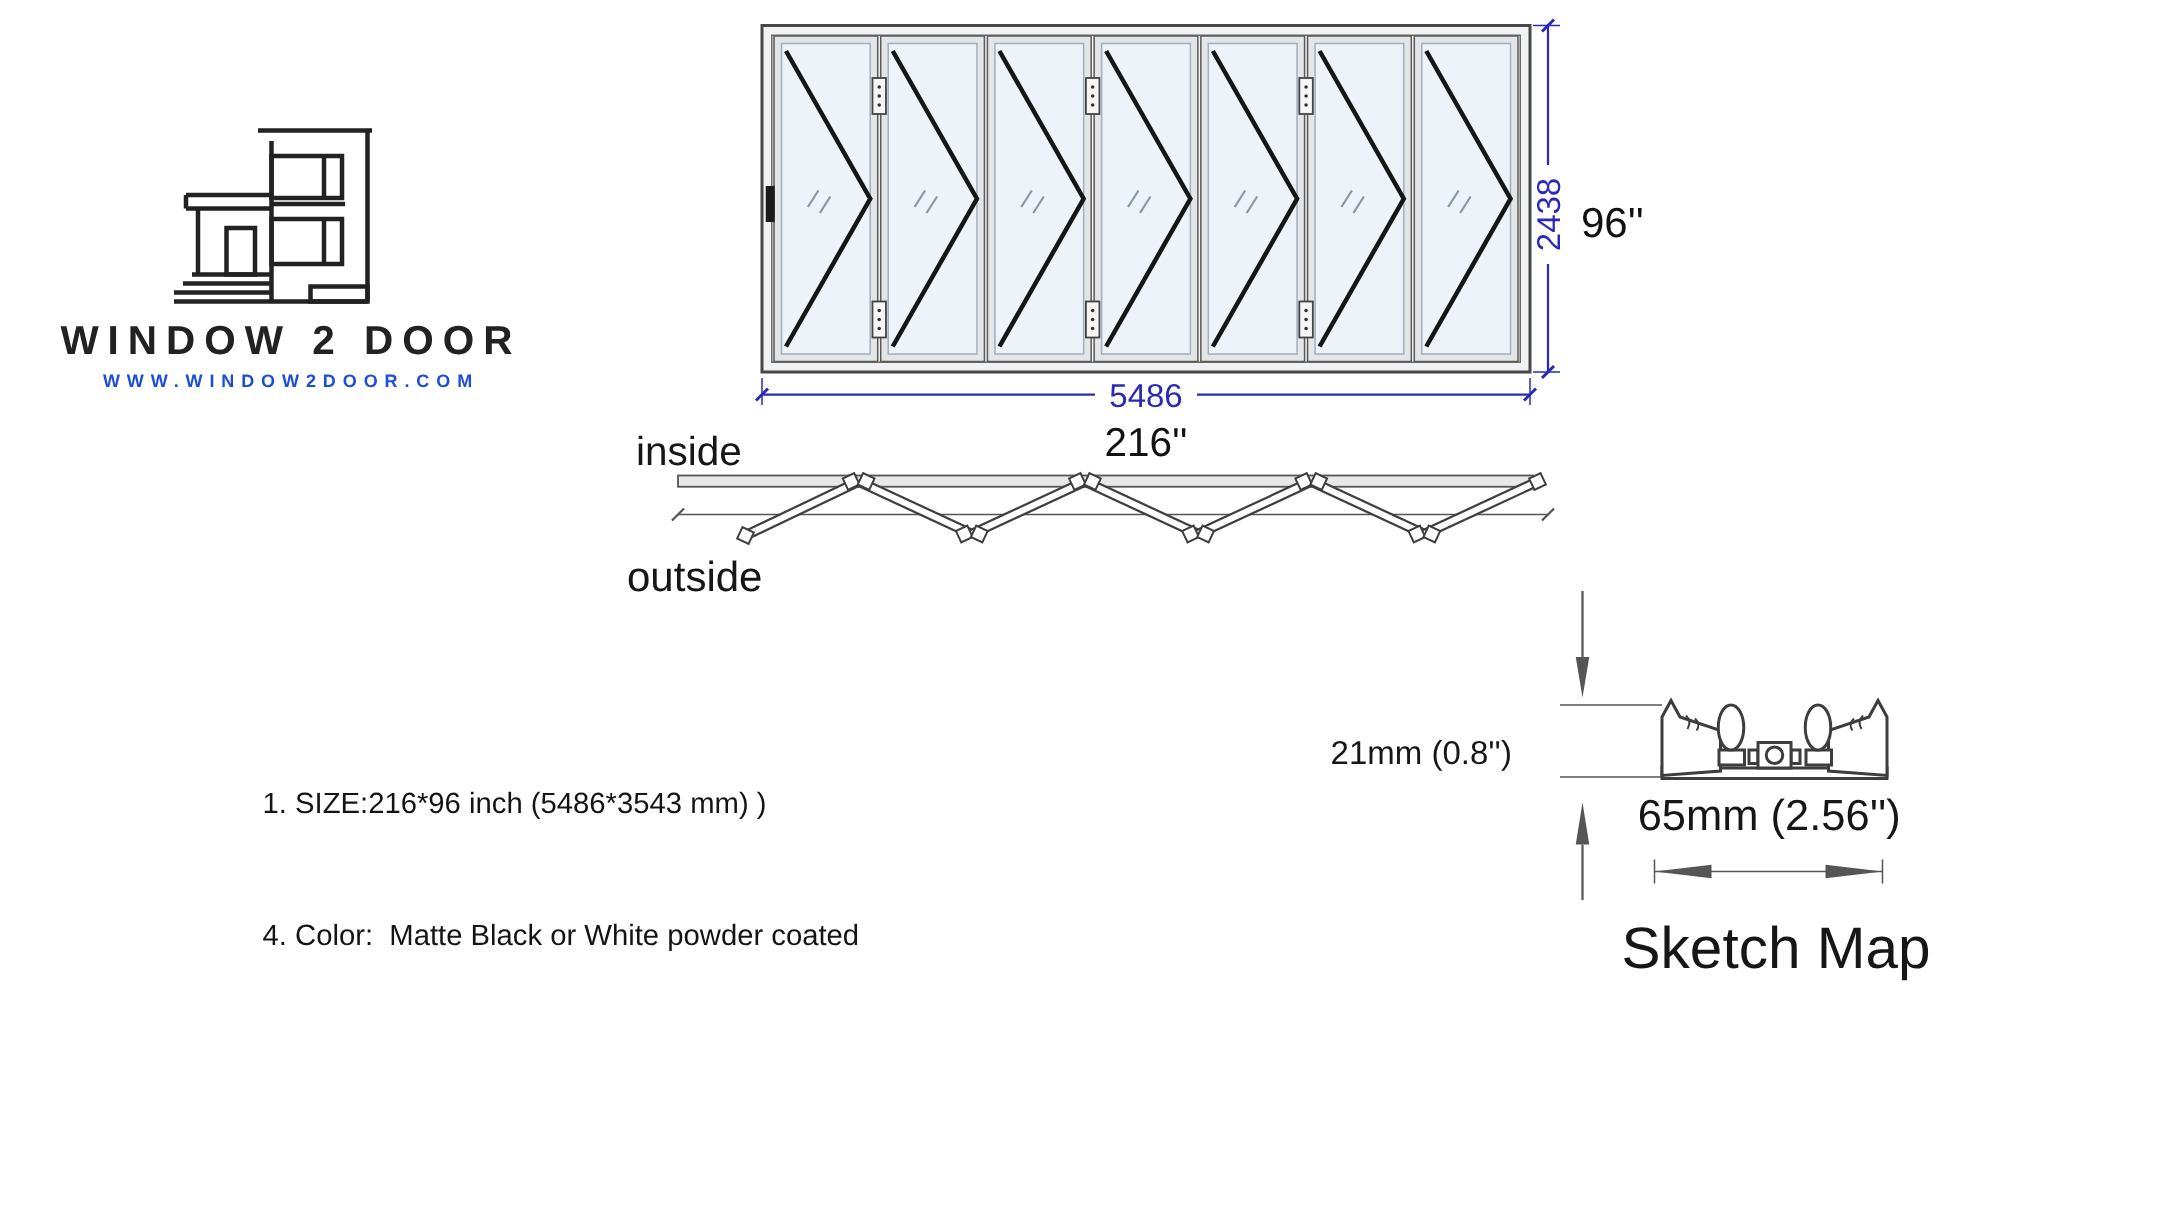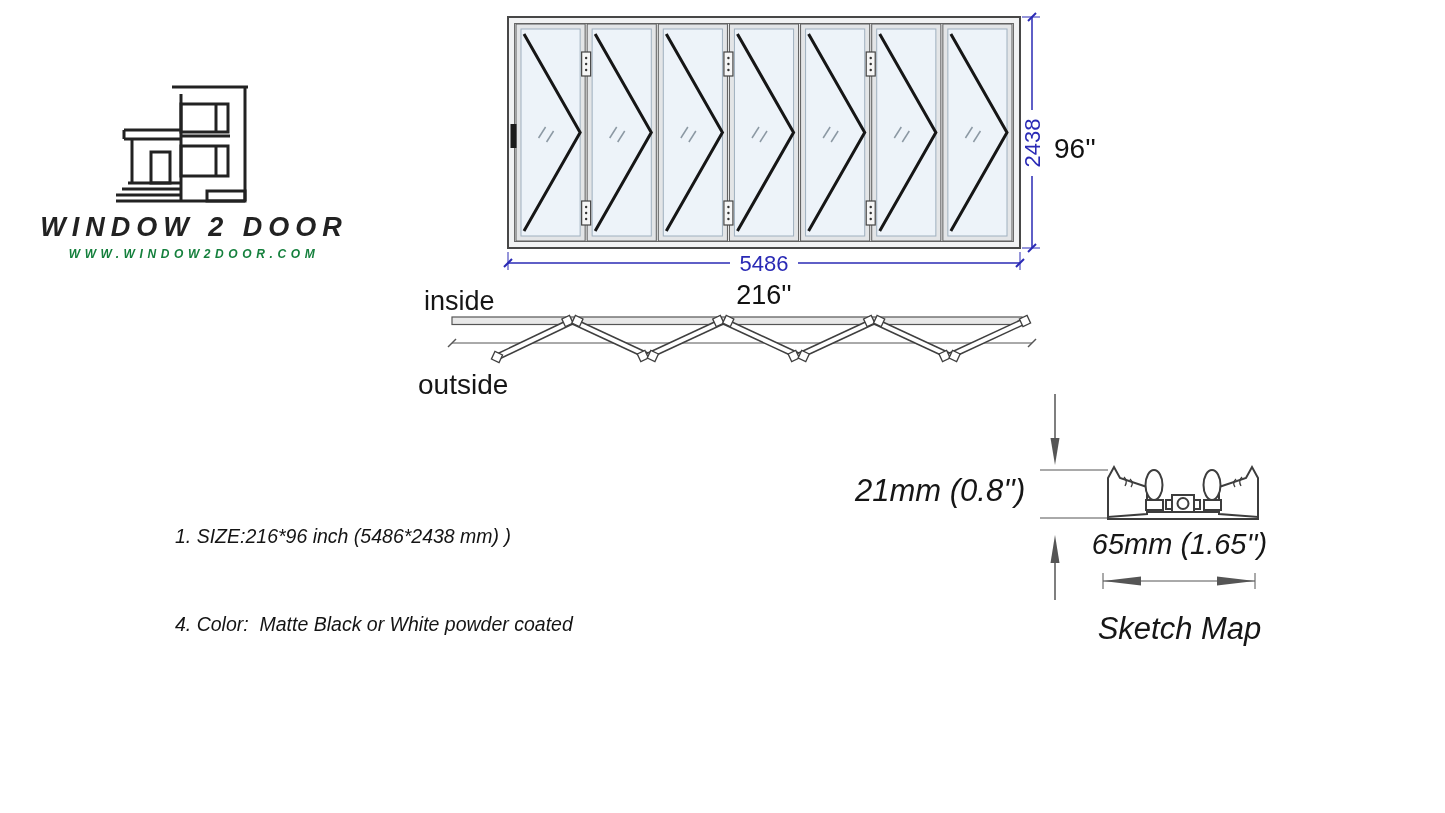--- a/index.html
+++ b/index.html
@@ -1,27 +1,27 @@
 <!DOCTYPE html>
 <html><head>
 <meta charset="utf-8">
 <style>
   html,body{margin:0;padding:0;background:#fff;}
   #canvas{position:relative;width:1445px;height:813px;background:#ffffff;overflow:hidden;
           font-family:"Liberation Sans", sans-serif;color:#161616;}
   .abs{position:absolute;}
-  .lbl{position:absolute;color:#161616;font-style:italic;}
+  .lbl{position:absolute;color:#161616;}
   #logo-title{left:30px;top:212px;width:328px;text-align:center;font-size:27px;font-weight:bold;
               letter-spacing:6px;color:#222;}
   #logo-site{left:30px;top:247px;width:328px;text-align:center;font-size:12px;font-weight:bold;
-             letter-spacing:4.6px;color:#15803d;}
+             letter-spacing:4.6px;color:#1d4ed8;}
   #specs{left:175px;top:463px;font-size:19.5px;line-height:29.4px;white-space:pre-wrap;color:#141414;}
-  #label-21{left:855px;top:473px;width:185px;text-align:left;font-size:31px;}
+  #label-21{left:855px;top:489px;width:185px;text-align:center;font-size:22px;}
   #label-65{left:1072px;top:528px;width:215px;text-align:center;font-size:29px;}
-  #sketch-caption{left:1072px;top:611px;width:215px;text-align:center;font-size:31px;}
+  #sketch-caption{left:1072px;top:611px;width:215px;text-align:right;font-size:39px;}
   svg text{font-family:"Liberation Sans", sans-serif;}
 </style>
 </head>
 <body>
 
 <div id="canvas">
 
   <svg class="abs" id="logo-icon" style="left:112px;top:70px;" width="148" height="138" viewBox="0 0 148 138">
     <g stroke="#222" stroke-width="3" fill="none">
       <path d="M 60 17 H 136 M 133 17 V 131"></path>
@@ -168,21 +168,21 @@
         <rect x="464.9428571428572" y="308.8" width="8.4" height="8.4" fill="#fff" stroke="#3f3f3f" stroke-width="1.3" transform="rotate(-25 469.14285714285717 313)"></rect>
         <rect x="474.9428571428572" y="308.8" width="8.4" height="8.4" fill="#fff" stroke="#3f3f3f" stroke-width="1.3" transform="rotate(25 479.14285714285717 313)"></rect>
         <rect x="540.3714285714285" y="343.8" width="8.4" height="8.4" fill="#fff" stroke="#3f3f3f" stroke-width="1.3" transform="rotate(-25 544.5714285714286 348)"></rect>
         <rect x="550.3714285714285" y="343.8" width="8.4" height="8.4" fill="#fff" stroke="#3f3f3f" stroke-width="1.3" transform="rotate(25 554.5714285714286 348)"></rect>
         <rect x="620.8" y="308.8" width="8.4" height="8.4" fill="#fff" stroke="#3f3f3f" stroke-width="1.3" transform="rotate(-25 625 313)"></rect>
       </g>
     <text x="18" y="386" font-size="28" fill="#161616">outside</text>
   </svg>
 
   <div class="lbl" id="specs">
-    <div>1. SIZE:216*96 inch (5486*2438 mm) )</div>
+    <div>1. SIZE:216*96 inch (5486*3543 mm) )</div>
     <div>4. Color:  Matte Black or White powder coated</div>
     
     
     
     
     
   </div>
 
   <svg class="abs" id="sketch-svg" style="left:1020px;top:388px;" width="270" height="235" viewBox="0 0 270 235">
 
@@ -214,16 +214,16 @@
     <g stroke="#555" fill="#555">
       <line x1="83" y1="193" x2="235" y2="193" stroke-width="1"></line>
       <polygon points="83,193 121,188.5 121,197.5" stroke="none"></polygon>
       <polygon points="235,193 197,188.5 197,197.5" stroke="none"></polygon>
       <line x1="83" y1="185" x2="83" y2="201" stroke-width="1"></line>
       <line x1="235" y1="185" x2="235" y2="201" stroke-width="1"></line>
     </g>
   </svg>
 
   <div class="lbl" id="label-21">21mm (0.8'')</div>
-  <div class="lbl" id="label-65">65mm (1.65'')</div>
+  <div class="lbl" id="label-65">65mm (2.56'')</div>
   <div class="lbl" id="sketch-caption">Sketch Map</div>
 
 </div>
 
 </body></html>

